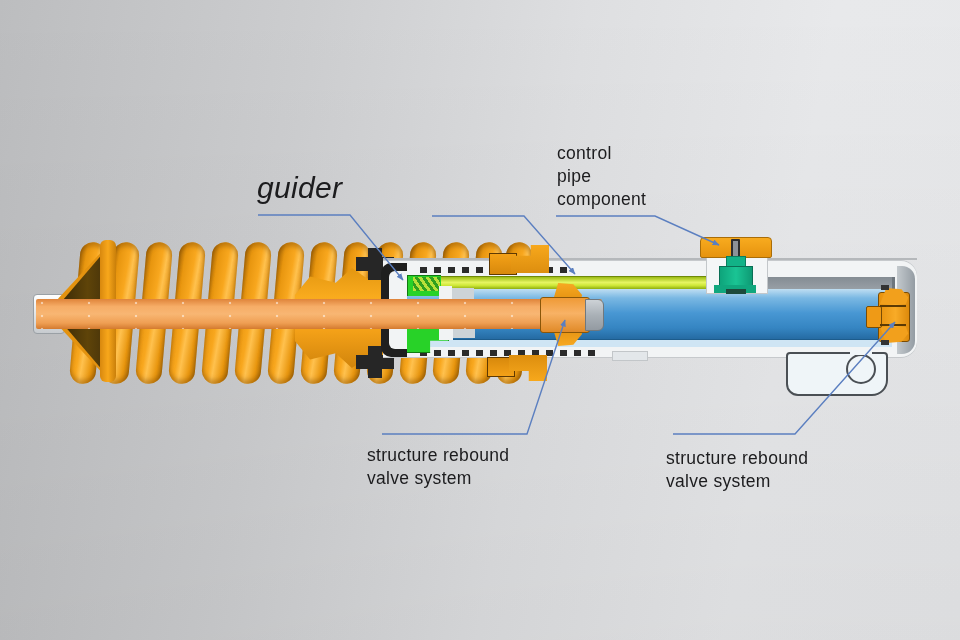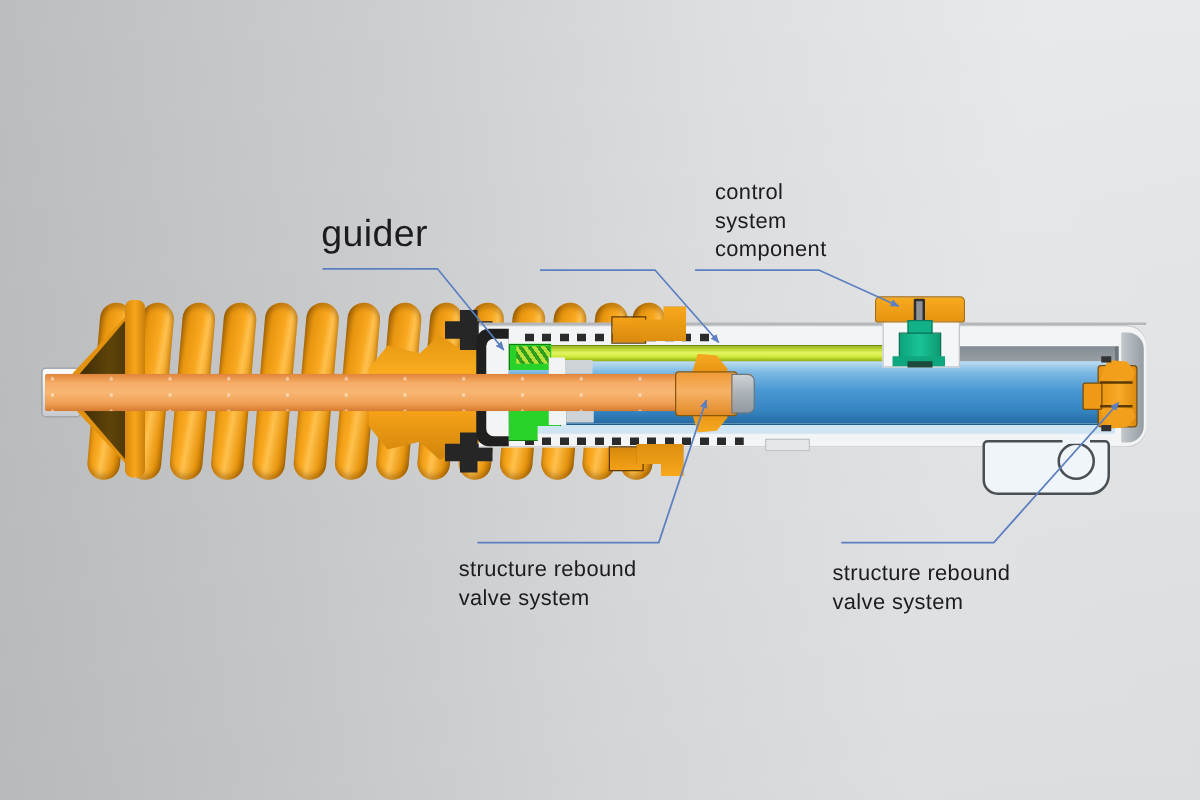--- a/index.html
+++ b/index.html
@@ -17,21 +17,21 @@
     box-shadow:inset 0 4px 4px rgba(110,60,0,.35), inset 0 -4px 4px rgba(110,60,0,.35);
     transform:rotate(5deg);
   }
   .rod{
     background:
       radial-gradient(circle at 6px 4px, rgba(255,255,255,.5) 0 1.2px, transparent 1.6px),
       linear-gradient(180deg,#df843a 0%,#f6ad67 25%,#f8b673 50%,#ef9f53 80%,#d47a2f 100%);
     background-size:47px 13px, 100% 100%;
   }
   .lbl{position:absolute;color:#1c1c1e;font-weight:500;letter-spacing:.3px;}
-  .lbl-big{font-size:30px;line-height:32px;}
+  .lbl-big{font-size:30px;line-height:32px;font-style:italic;}
   .lbl-sm{font-size:17.5px;line-height:23px;}
   svg.leaders{position:absolute;left:0;top:0;pointer-events:none;}
   .dashes{
     background:repeating-linear-gradient(90deg,#2b2b2b 0 7px, transparent 7px 14px);
   }
 </style>
 </head>
 <body>
 
 <div id="stage">
@@ -134,23 +134,23 @@
     <polyline points="258,215 350,215 403,280" fill="none" stroke="#5b7fc0" stroke-width="1.4" marker-end="url(#arw)"></polyline>
     <polyline points="432,216 524,216 575,274" fill="none" stroke="#5b7fc0" stroke-width="1.4" marker-end="url(#arw)"></polyline>
     <polyline points="556,216 655,216 719,245" fill="none" stroke="#5b7fc0" stroke-width="1.4" marker-end="url(#arw)"></polyline>
     <polyline points="382,434 527,434 565,320" fill="none" stroke="#5b7fc0" stroke-width="1.4" marker-end="url(#arw)"></polyline>
     <polyline points="673,434 795,434 895,322" fill="none" stroke="#5b7fc0" stroke-width="1.4" marker-end="url(#arw)"></polyline>
   </svg>
 
   <div class="lbl lbl-big" style="left:257px;top:172px">
     <div>guider</div>
   </div>
-  <div class="lbl lbl-sm" style="left:572px;top:142px">
+  <div class="lbl lbl-sm" style="left:557px;top:142px">
     <div>control</div>
-    <div>system</div>
+    <div>pipe</div>
     <div>component</div>
   </div>
   <div class="lbl lbl-sm" style="left:367px;top:444px">
     <div>structure rebound</div>
     <div>valve system</div>
   </div>
   <div class="lbl lbl-sm" style="left:666px;top:447px">
     <div>structure rebound</div>
     <div>valve system</div>
   </div>

